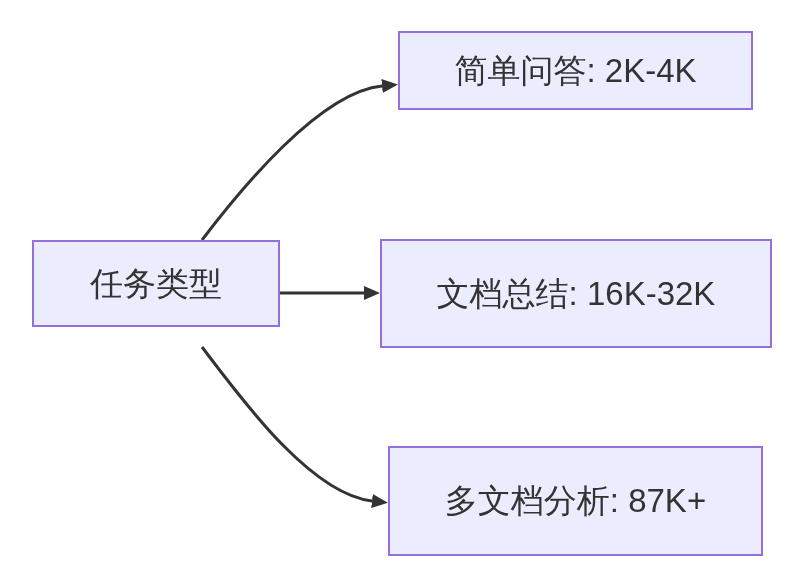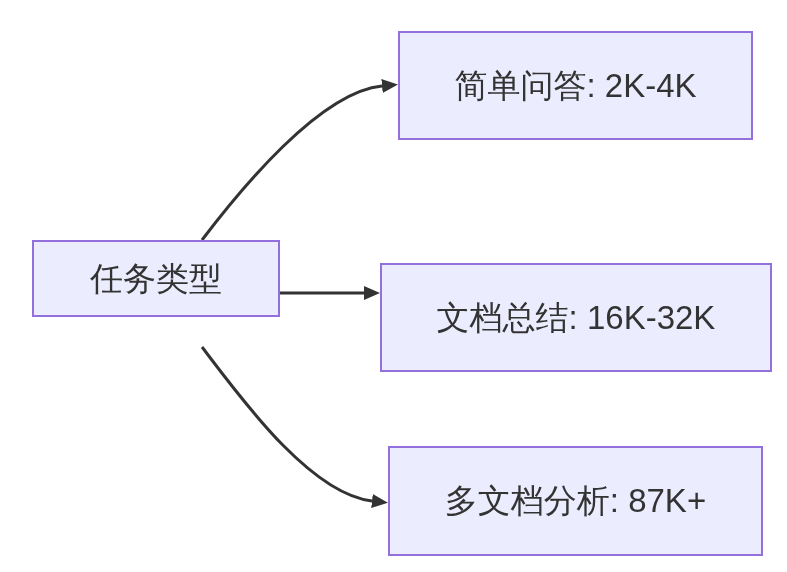--- a/index.html
+++ b/index.html
@@ -31,23 +31,23 @@
     border: 2px solid #9370DB;
     display: flex;
     align-items: center;
     justify-content: center;
     color: #333333;
     font-size: 33px;
     line-height: 1.2;
     text-align: center;
     white-space: nowrap;
   }
-  .node-root   { left: 32px;  top: 240px; width: 248px; height: 77px; }
-  .node-child0 { left: 398px; top: 31px;  width: 355px; height: 109px; }
-  .node-child1 { left: 380px; top: 239px; width: 392px; height: 109px; margin-top: 24px; }
+  .node-root   { left: 32px;  top: 240px; width: 248px; height: 87px; }
+  .node-child0 { left: 398px; top: 31px;  width: 355px; height: 79px; }
+  .node-child1 { left: 380px; top: 239px; width: 392px; height: 109px; }
   .node-child2 { left: 388px; top: 446px; width: 375px; height: 110px; }
 </style>
 </head>
 <body>
 
 <div class="canvas">
 
   <svg class="edge-layer" viewBox="0 0 787 572" xmlns="http://www.w3.org/2000/svg">
     <defs>
       <marker id="arrowhead" viewBox="0 0 16 14" refX="0" refY="7" markerWidth="16" markerHeight="14" markerUnits="userSpaceOnUse" orient="auto">

